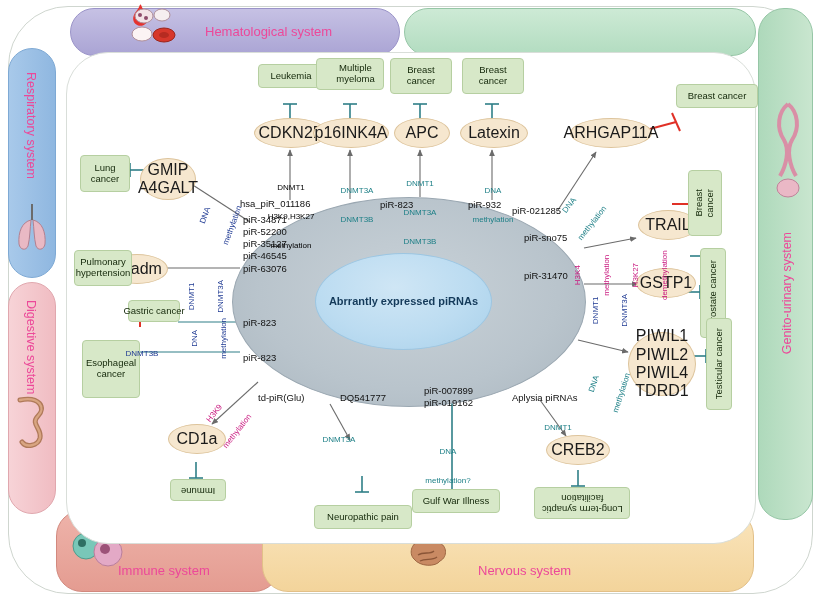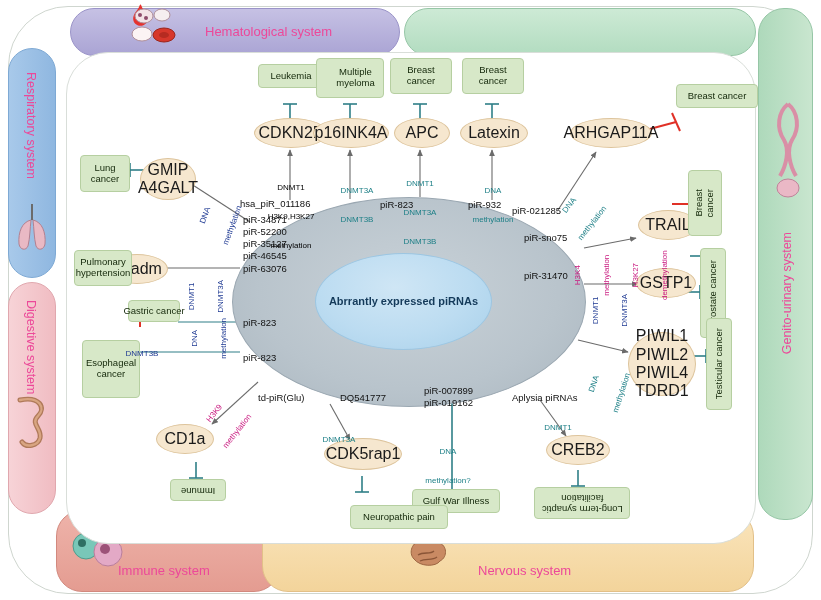--- a/index.html
+++ b/index.html
@@ -247,37 +247,34 @@
     <span>GSTP1</span>
     </div>
   <div class="gene" style="left:628px;top:332px;width:66px;height:62px;white-space:pre;">
     <span>PIWIL1
 PIWIL2
 PIWIL4
 TDRD1</span></div>
   <div class="gene" style="left:546px;top:435px;width:62px;height:28px;">
     <span>CREB2</span>
     </div>
-  <div class="gene" style="left:324px;top:438px;width:76px;height:30px;">
-    <span>CDK5rap1</span>
-    </div>
-  <div class="gene" style="left:156px;top:424px;width:56px;height:28px;text-align:right;">
+  <div class="gene" style="left:168px;top:424px;width:56px;height:28px;text-align:right;">
     <span>CD1a</span>
     </div>
   <div class="gene" style="left:106px;top:254px;width:60px;height:28px;">
     <span>Acadm</span>
     </div>
   <div class="gene" style="left:140px;top:158px;width:54px;height:40px;white-space:pre;">
     <span>GMIP
 A4GALT</span></div>
 
   <div class="dis" style="left:258px;top:64px;width:66px;height:24px;">
     <span>Leukemia</span>
     </div>
-  <div class="dis" style="left:316px;top:58px;width:68px;height:40px;white-space:pre;padding-left:13px;">
+  <div class="dis" style="left:316px;top:58px;width:68px;height:32px;white-space:pre;padding-left:13px;">
     <span>Multiple
 myeloma</span></div>
   <div class="dis" style="left:390px;top:58px;width:62px;height:36px;white-space:pre;">
     <span>Breast
 cancer</span></div>
   <div class="dis" style="left:462px;top:58px;width:62px;height:36px;white-space:pre;">
     <span>Breast
 cancer</span></div>
   <div class="dis" style="left:676px;top:84px;width:82px;height:24px;">
     <span>Breast cancer</span>
@@ -291,21 +288,21 @@
     </div>
   <div class="dis" style="left:706px;top:318px;width:26px;height:92px;">
     <span class="vert flip">Testicular cancer</span>
     </div>
   <div class="dis" style="left:534px;top:487px;width:96px;height:32px;white-space:pre;">
     <span class="rot180" style="white-space:pre;">Long-term synaptic
 facilitation</span></div>
   <div class="dis" style="left:412px;top:489px;width:88px;height:24px;">
     <span>Gulf War Illness</span>
     </div>
-  <div class="dis" style="left:314px;top:505px;width:98px;height:24px;margin-left:36px;">
+  <div class="dis" style="left:314px;top:505px;width:98px;height:24px;">
     <span>Neuropathic pain</span>
     </div>
   <div class="dis" style="left:170px;top:479px;width:56px;height:22px;">
     <span class="rot180">Immune</span>
     </div>
   <div class="dis" style="left:82px;top:340px;width:58px;height:58px;white-space:pre;">
     <span style="white-space:pre;">Esophageal
 cancer</span></div>
   <div class="dis" style="left:128px;top:300px;width:52px;height:22px;white-space:pre;">
     <span style="white-space:pre;">Gastric cancer</span></div>

